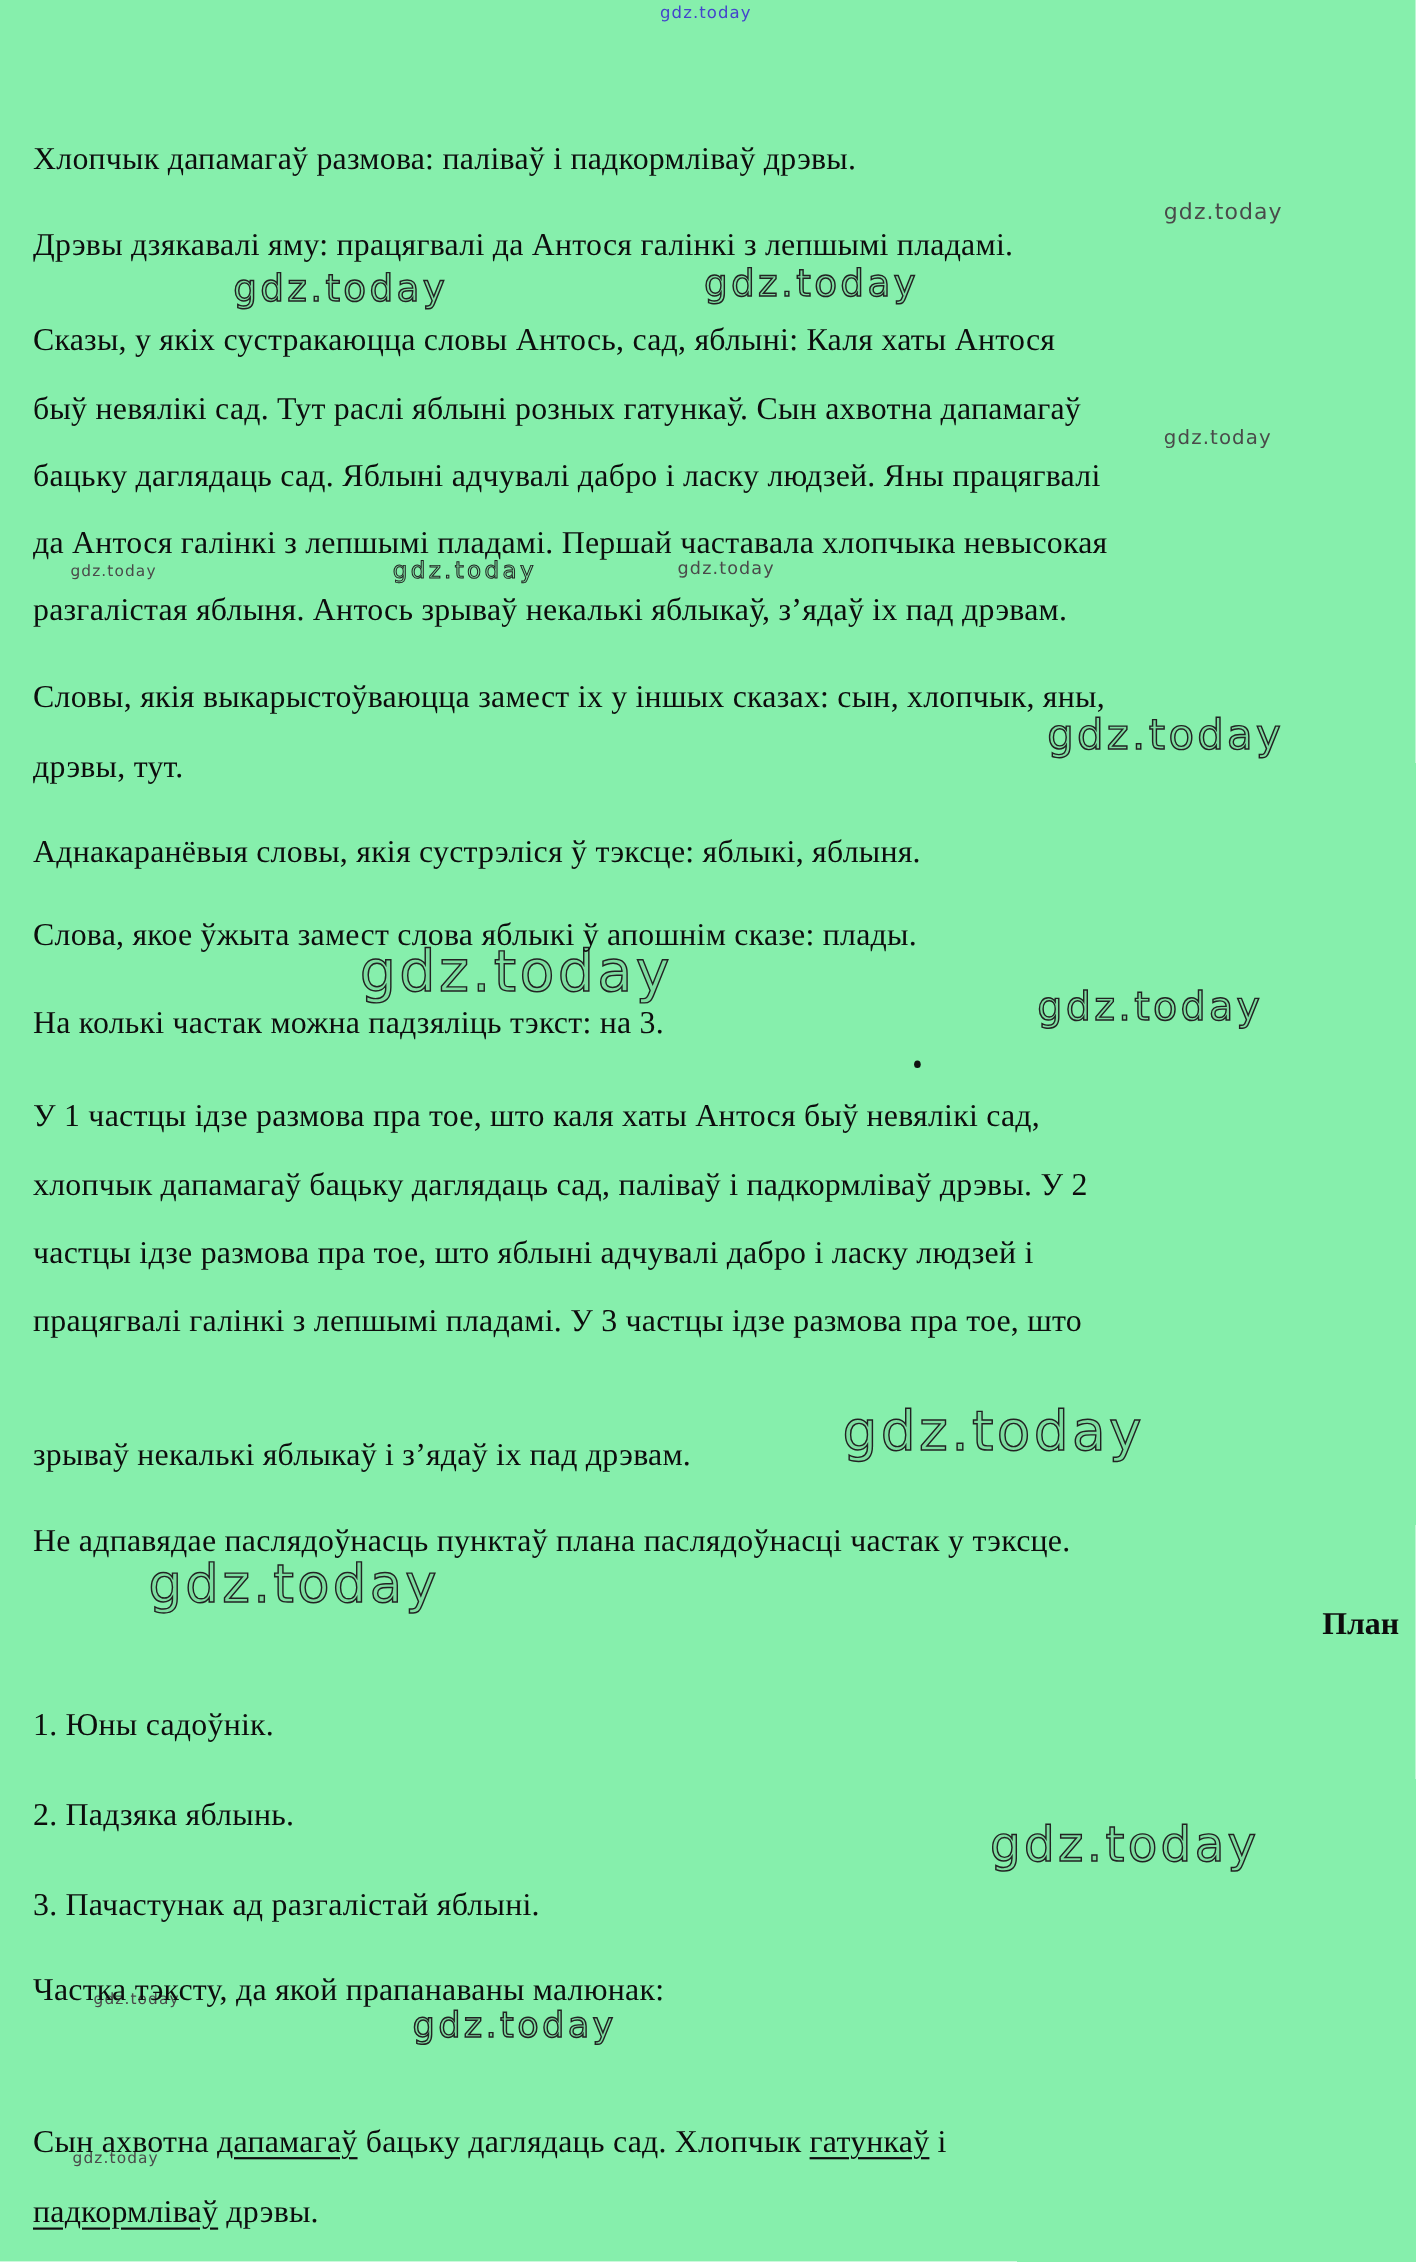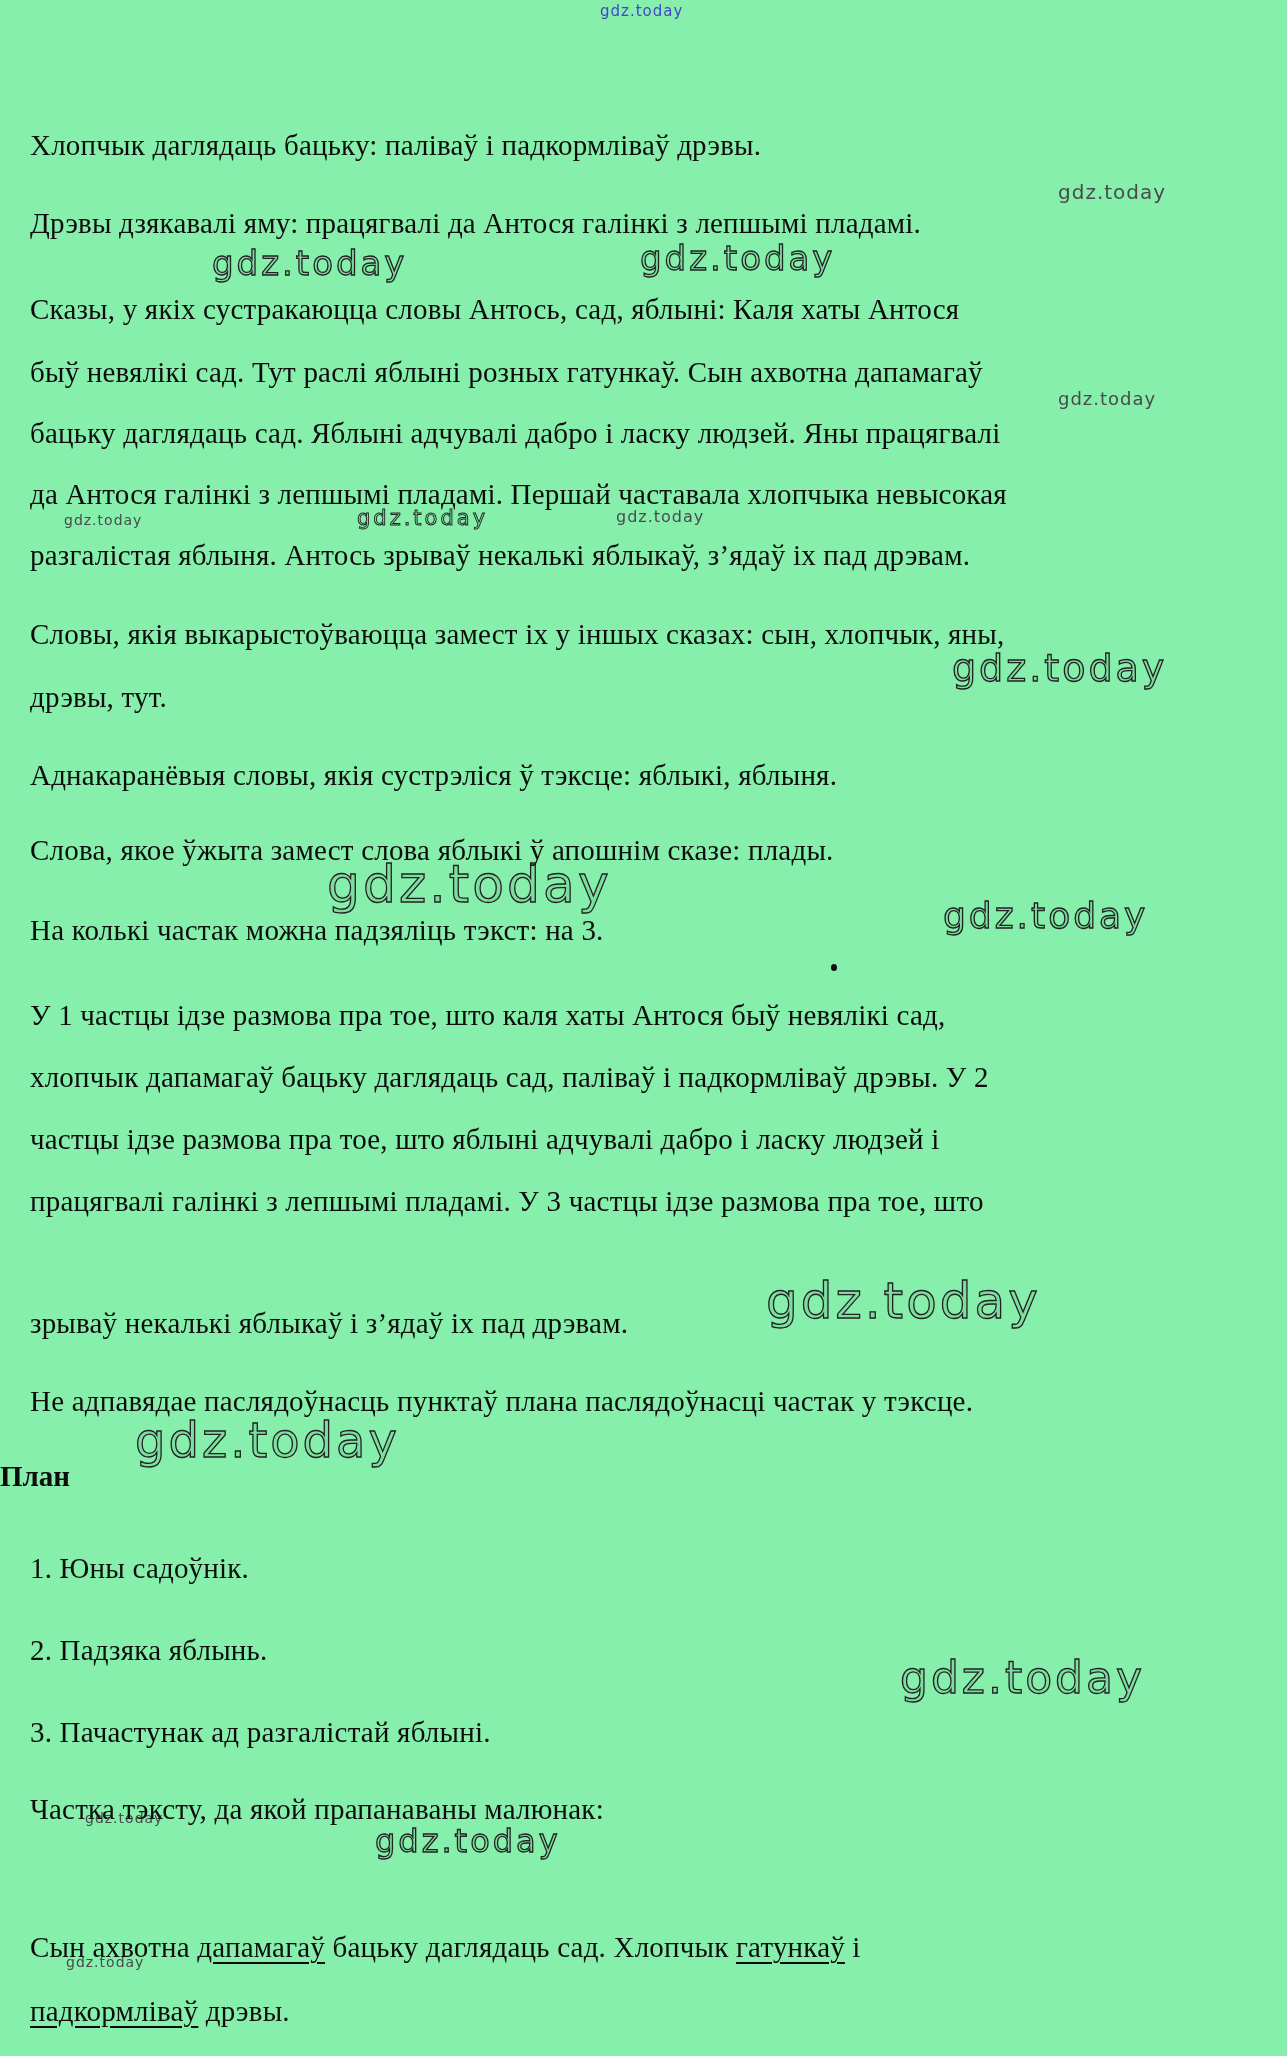--- a/index.html
+++ b/index.html
@@ -2,21 +2,21 @@
 <html><head>
 <meta charset="utf-8">
 <style>
   html,body{margin:0;padding:0;background:#ffffff;}
   #page{position:relative;width:1287px;height:2056px;background:#86efac;overflow:hidden;
         font-family:"Liberation Serif", serif;color:#0d0d0d;}
   .title{position:absolute;left:0;top:38px;width:100%;padding-right:45px;box-sizing:border-box;
          text-align:center;font-size:31px;font-weight:bold;white-space:nowrap;}
   .tl{position:absolute;left:30px;font-size:29px;line-height:34px;white-space:nowrap;letter-spacing:0.2px;}
   .plan-head{position:absolute;left:0;top:1460px;width:100%;padding-right:15px;box-sizing:border-box;
-             text-align:left;font-size:29px;font-weight:bold;}
+             text-align:right;font-size:29px;font-weight:bold;}
   .u{text-decoration:underline;text-decoration-thickness:2px;text-underline-offset:5px;}
   
   .wm{position:absolute;font-family:"DejaVu Sans", sans-serif;white-space:nowrap;pointer-events:none;}
   .wm-outline{color:rgba(25,25,25,0.08);-webkit-text-stroke:1.3px #222;letter-spacing:3px;font-weight:normal;}
   .wm-solid{color:#4a4a4a;letter-spacing:1px;}
   .wm-blue{color:#4444cc;letter-spacing:1px;}
   .dot{position:absolute;width:6px;height:7px;border-radius:50%;background:#111;}
 </style>
 </head>
 <body>
@@ -37,21 +37,21 @@
   <span class="wm wm-outline" style="left:766px;top:1272px;font-size:50px;">gdz.today</span>
   <span class="wm wm-outline" style="left:135px;top:1412px;font-size:48px;">gdz.today</span>
   <span class="wm wm-outline" style="left:900px;top:1652px;font-size:44px;">gdz.today</span>
   <span class="wm wm-solid" style="left:85px;top:1810px;font-size:14px;">gdz.today</span>
   <span class="wm wm-outline" style="left:375px;top:1822px;font-size:32px;">gdz.today</span>
   <span class="wm wm-solid" style="left:66px;top:1954px;font-size:14px;">gdz.today</span>
 
   <div class="dot" style="left:831px;top:964px;"></div>
 
 
-  <div class="tl" style="top:128px;">Хлопчык даглядаць бацьку: паліваў і падкормліваў дрэвы.</div>
+  <div class="tl" style="top:128px;">Хлопчык дапамагаў размова: паліваў і падкормліваў дрэвы.</div>
   <div class="tl" style="top:206px;">Дрэвы дзякавалі яму: працягвалі да Антося галінкі з лепшымі пладамі.</div>
   <div class="tl" style="top:292px;">Сказы, у якіх сустракаюцца словы Антось, сад, яблыні: Каля хаты Антося</div>
   <div class="tl" style="top:355px;">быў невялікі сад. Тут раслі яблыні розных гатункаў. Сын ахвотна дапамагаў</div>
   <div class="tl" style="top:416px;">бацьку даглядаць сад. Яблыні адчувалі дабро і ласку людзей. Яны працягвалі</div>
   <div class="tl" style="top:477px;">да Антося галінкі з лепшымі пладамі. Першай частавала хлопчыка невысокая</div>
   <div class="tl" style="top:538px;">разгалістая яблыня. Антось зрываў некалькі яблыкаў, з’ядаў іх пад дрэвам.</div>
   <div class="tl" style="top:617px;">Словы, якія выкарыстоўваюцца замест іх у іншых сказах: сын, хлопчык, яны,</div>
   <div class="tl" style="top:680px;">дрэвы, тут.</div>
   <div class="tl" style="top:758px;">Аднакаранёвыя словы, якія сустрэліся ў тэксце:  яблыкі, яблыня.</div>
   <div class="tl" style="top:833px;">Слова, якое ўжыта замест слова яблыкі ў апошнім сказе: плады.</div>

